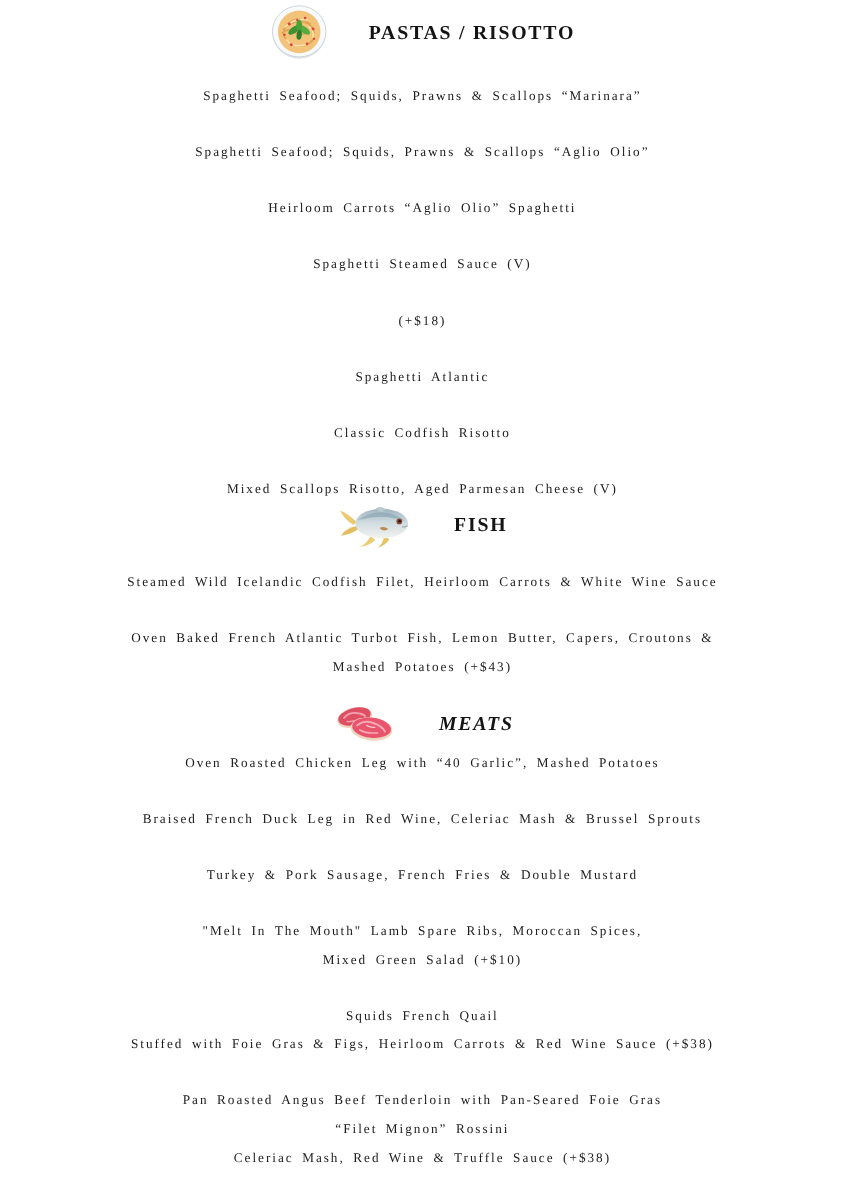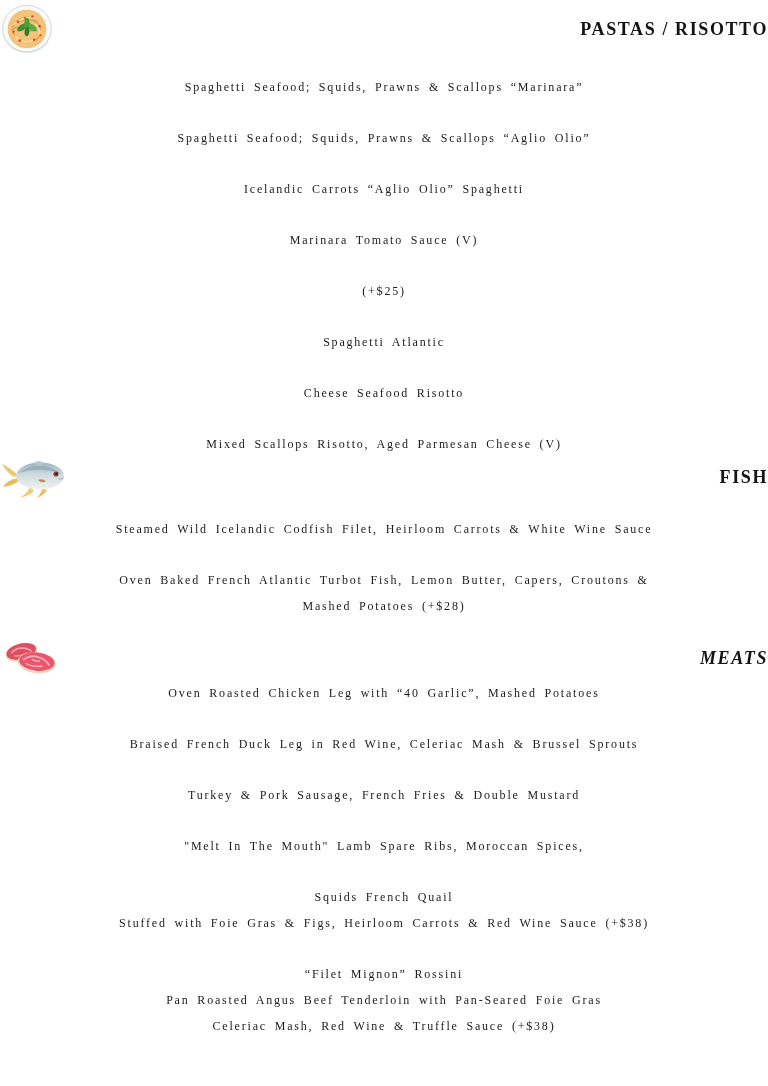--- a/index.html
+++ b/index.html
@@ -14,21 +14,21 @@
     font-family: "Liberation Serif", serif;
     color: #1b1b1b;
   }
   .menu {
     width: 768px;
     padding-top: 2px;
     text-align: center;
   }
   .section-header {
     display: flex;
-    justify-content: space-between;
+    justify-content: center;
     align-items: center;
     gap: 36px;
   }
   .header-pastas { margin-bottom: 18px; }
   .header-fish   { margin-top: -28px; margin-bottom: 16px; }
   .header-meats  { margin-top: -6px;  margin-bottom: 2px; font-style: italic; }
   .section-icon { display: inline-block; line-height: 0; }
   .section-icon svg { display: block; }
   .icon-pastas svg { width: 54px; height: 54px; }
   .icon-fish   svg { width: 70px; height: 46px; }
@@ -90,33 +90,33 @@
         </span>
         <span class="section-title">PASTAS / RISOTTO</span>
       </div>
       <div class="menu-item">
         <div class="menu-item-line">Spaghetti Seafood; Squids, Prawns &amp; Scallops “Marinara”</div>
       </div>
       <div class="menu-item">
         <div class="menu-item-line">Spaghetti Seafood; Squids, Prawns &amp; Scallops “Aglio Olio”</div>
       </div>
       <div class="menu-item">
-        <div class="menu-item-line">Icelandic Carrots “Aglio Olio” Spaghetti</div>
+        <div class="menu-item-line">Heirloom Carrots “Aglio Olio” Spaghetti</div>
       </div>
       <div class="menu-item">
-        <div class="menu-item-line">Marinara Tomato Sauce (V)</div>
+        <div class="menu-item-line">Spaghetti Steamed Sauce (V)</div>
       </div>
       <div class="menu-item">
-        <div class="menu-item-line">(+$25)</div>
+        <div class="menu-item-line">(+$18)</div>
       </div>
       <div class="menu-item">
         <div class="menu-item-line">Spaghetti Atlantic</div>
       </div>
       <div class="menu-item">
-        <div class="menu-item-line">Cheese Seafood Risotto</div>
+        <div class="menu-item-line">Classic Codfish Risotto</div>
       </div>
       <div class="menu-item">
         <div class="menu-item-line">Mixed Scallops Risotto, Aged Parmesan Cheese (V)</div>
       </div>
     </section>
     <section class="menu-section">
       <div class="section-header header-fish">
         <span class="section-icon icon-fish">
           <svg viewBox="0 0 70 46" xmlns="http://www.w3.org/2000/svg">
             <defs>
@@ -139,21 +139,21 @@
             <path d="M63.5 24 Q 61 25.5 58.5 25" stroke="#9aa8ad" stroke-width="1" fill="none"></path>
           </svg>
         </span>
         <span class="section-title">FISH</span>
       </div>
       <div class="menu-item">
         <div class="menu-item-line">Steamed Wild Icelandic Codfish Filet, Heirloom Carrots &amp; White Wine Sauce</div>
       </div>
       <div class="menu-item">
         <div class="menu-item-line">Oven Baked French Atlantic Turbot Fish, Lemon Butter, Capers, Croutons &amp;</div>
-        <div class="menu-item-line">Mashed Potatoes (+$28)</div>
+        <div class="menu-item-line">Mashed Potatoes (+$43)</div>
       </div>
     </section>
     <section class="menu-section">
       <div class="section-header header-meats">
         <span class="section-icon icon-meats">
           <svg viewBox="0 0 64 42" xmlns="http://www.w3.org/2000/svg">
             <g transform="rotate(-14 22 15)">
               <ellipse cx="22" cy="15" rx="17" ry="9.5" fill="#efd6bf"></ellipse>
               <ellipse cx="22" cy="14" rx="15.8" ry="8.2" fill="#df4f63"></ellipse>
               <path d="M12 13 Q 17 9 24 11 Q 30 13 32 16" stroke="#f49fad" stroke-width="1.8" fill="none" stroke-linecap="round"></path>
@@ -174,24 +174,25 @@
         <div class="menu-item-line">Oven Roasted Chicken Leg with “40 Garlic”, Mashed Potatoes</div>
       </div>
       <div class="menu-item">
         <div class="menu-item-line">Braised French Duck Leg in Red Wine, Celeriac Mash &amp; Brussel Sprouts</div>
       </div>
       <div class="menu-item">
         <div class="menu-item-line">Turkey &amp; Pork Sausage, French Fries &amp; Double Mustard</div>
       </div>
       <div class="menu-item">
         <div class="menu-item-line">"Melt In The Mouth" Lamb Spare Ribs, Moroccan Spices,</div>
+        <div class="menu-item-line">Mixed Green Salad (+$10)</div>
       </div>
       <div class="menu-item">
         <div class="menu-item-line">Squids French Quail</div>
         <div class="menu-item-line">Stuffed with Foie Gras &amp; Figs, Heirloom Carrots &amp; Red Wine Sauce (+$38)</div>
       </div>
       <div class="menu-item">
+        <div class="menu-item-line">Pan Roasted Angus Beef Tenderloin with Pan-Seared Foie Gras</div>
         <div class="menu-item-line">“Filet Mignon” Rossini</div>
-        <div class="menu-item-line">Pan Roasted Angus Beef Tenderloin with Pan-Seared Foie Gras</div>
         <div class="menu-item-line">Celeriac Mash, Red Wine &amp; Truffle Sauce (+$38)</div>
       </div>
     </section>
   </main>
 
 </body></html>

